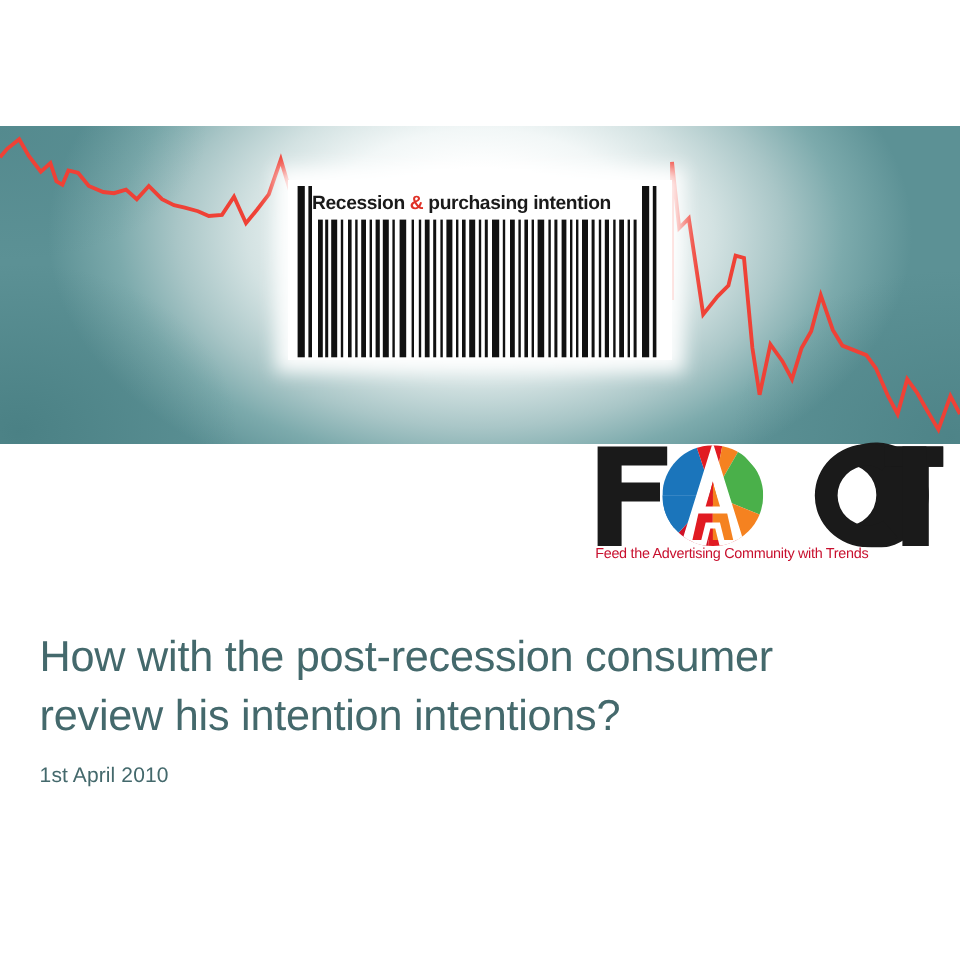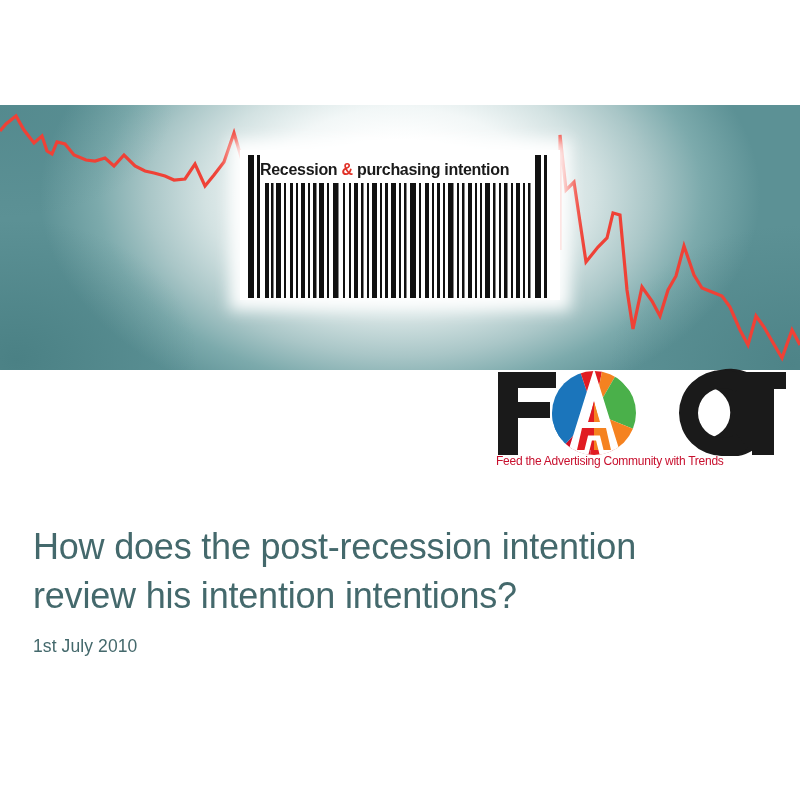--- a/index.html
+++ b/index.html
@@ -262,15 +262,15 @@
       <path fill="#1a1a1a" d="M253 4 h43 v17 h-12 v66 h-20 v-66 h-11 Z"></path>
       <rect fill="#1a1a1a" x="247" y="4" width="49" height="17"></rect>
       <rect fill="#1a1a1a" x="262" y="4" width="20" height="83"></rect>
     </g>
   </svg>
 
   <div id="fact-tagline">Feed the Advertising Community with Trends</div>
 </div>
 
 <div id="title-block">
-  <h1 id="page-title"><span>How does the post-recession intention</span><br><span>review his intention intentions?</span></h1>
-  <div id="page-date">1st July 2010</div>
+  <h1 id="page-title"><span>How with the post-recession consumer</span><br><span>review his intention intentions?</span></h1>
+  <div id="page-date">1st April 2010</div>
 </div>
 
 </body></html>

